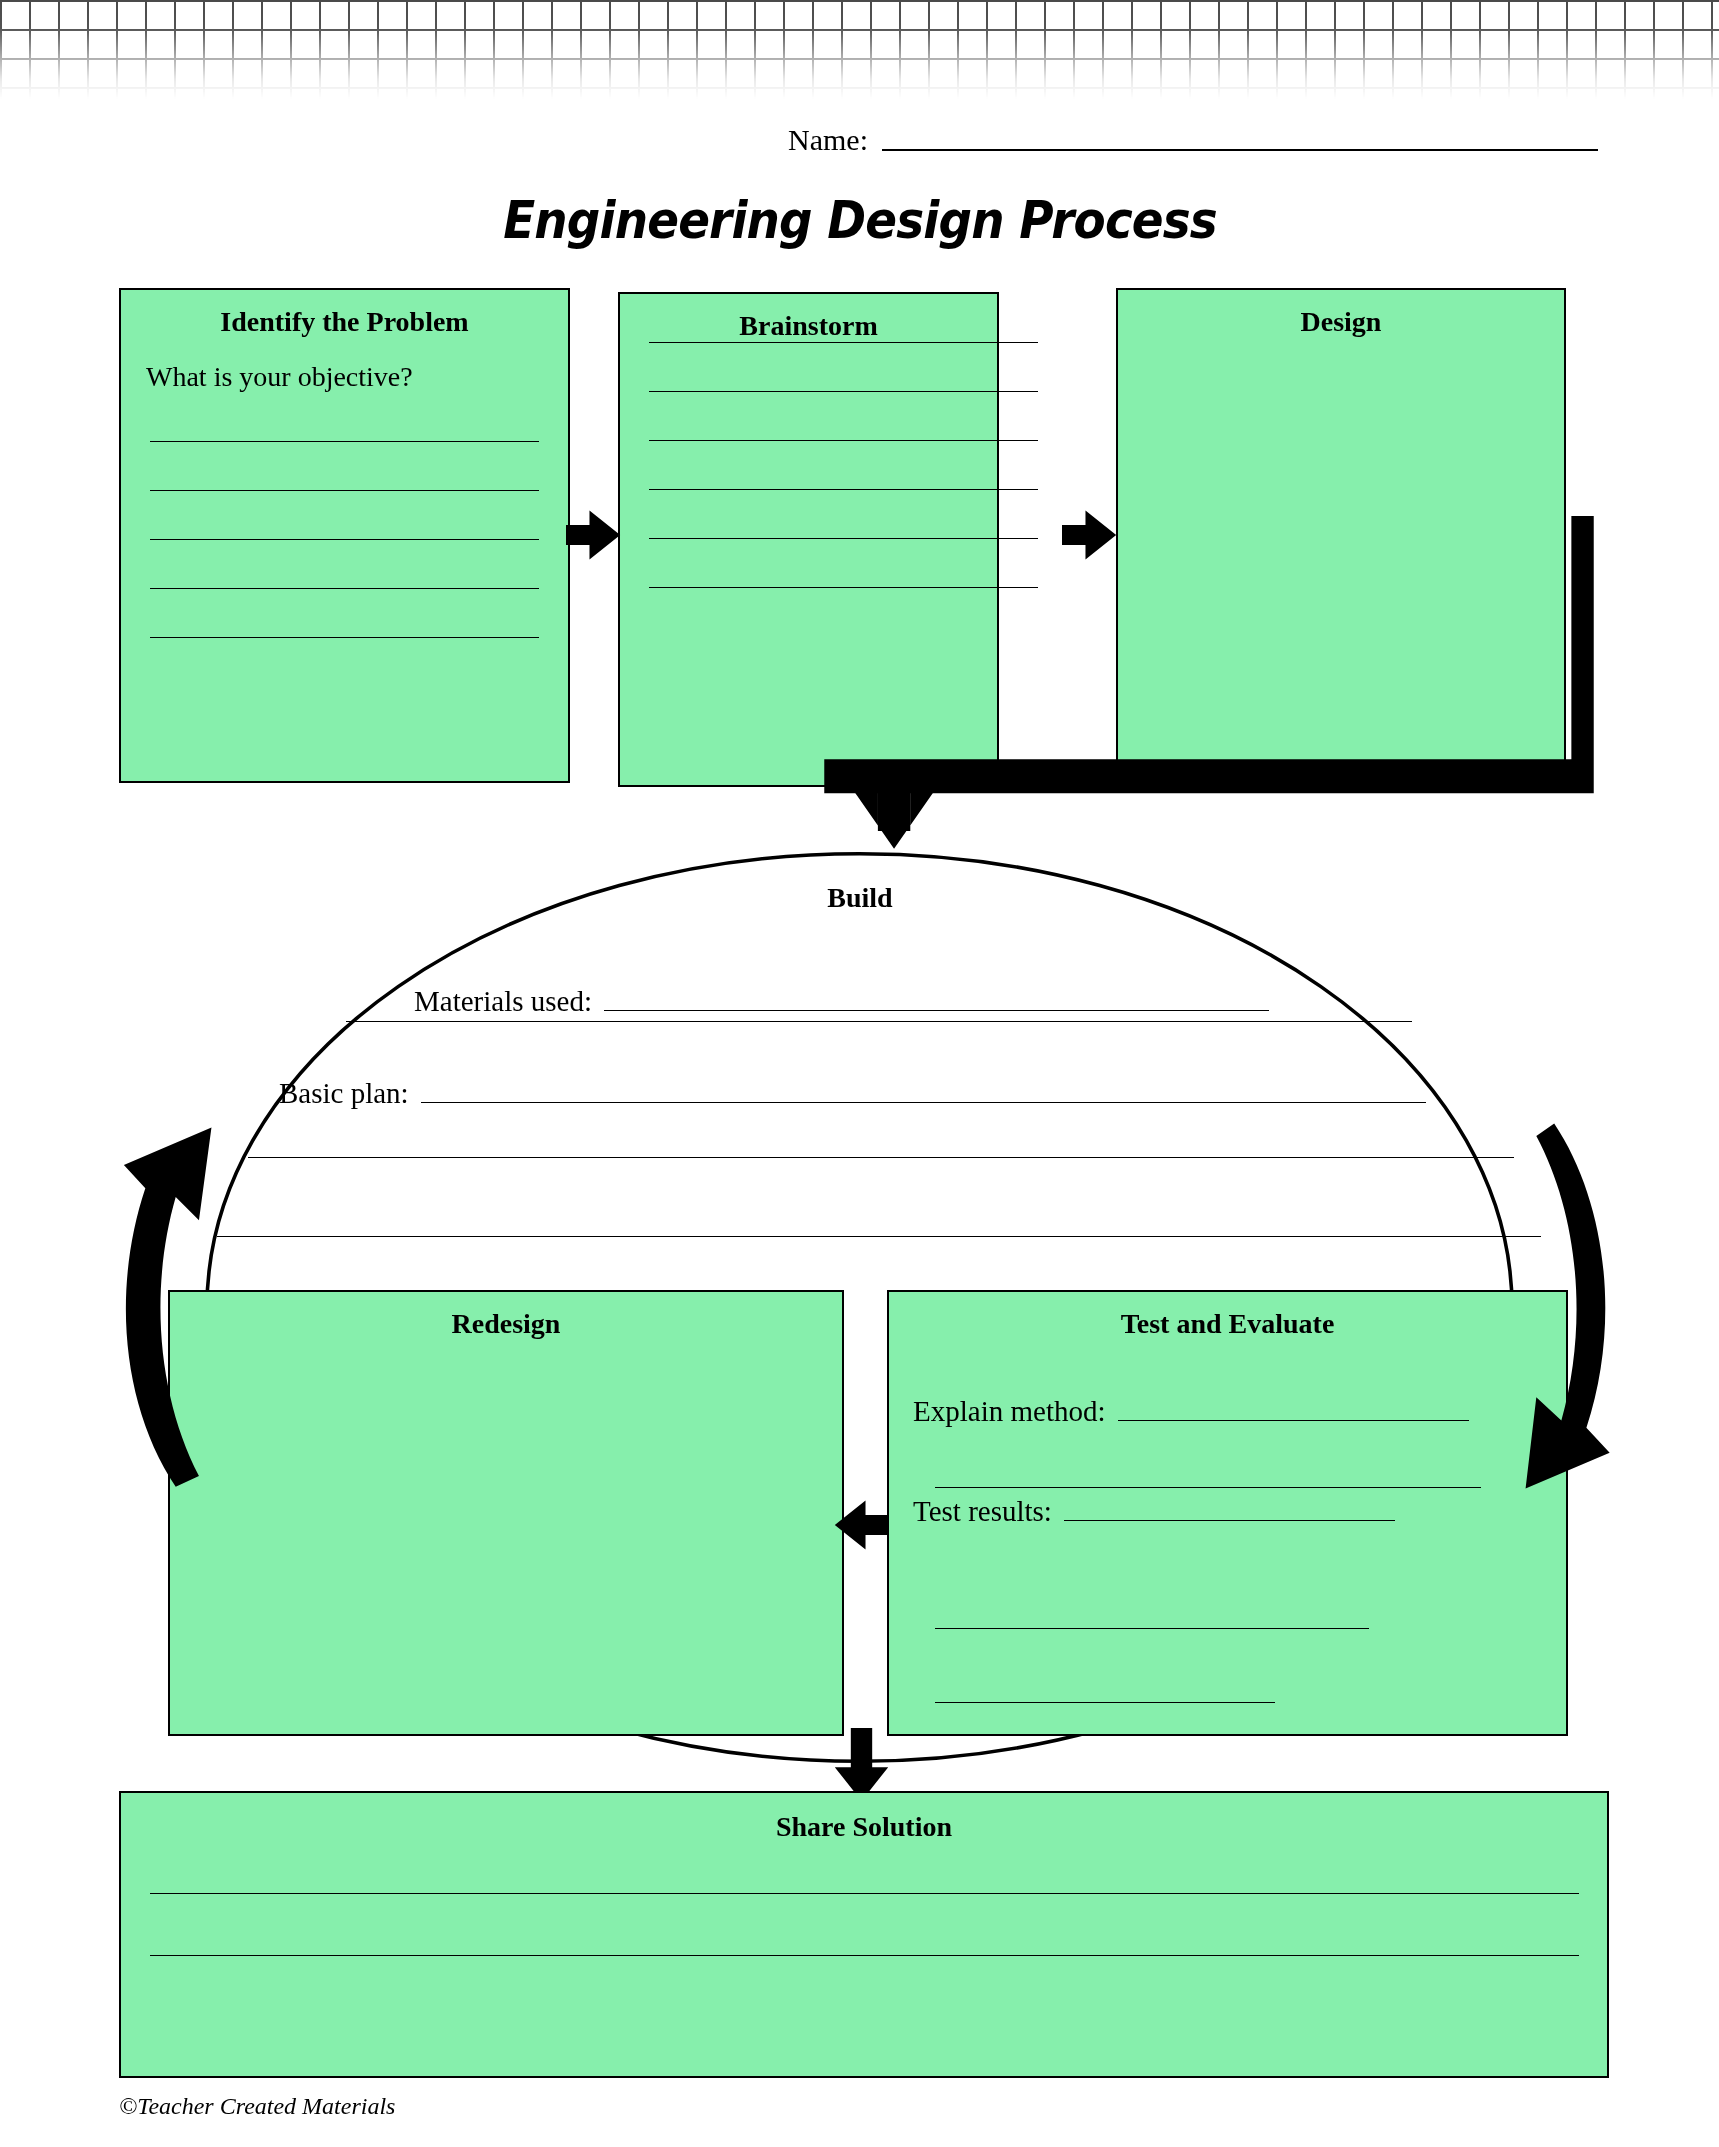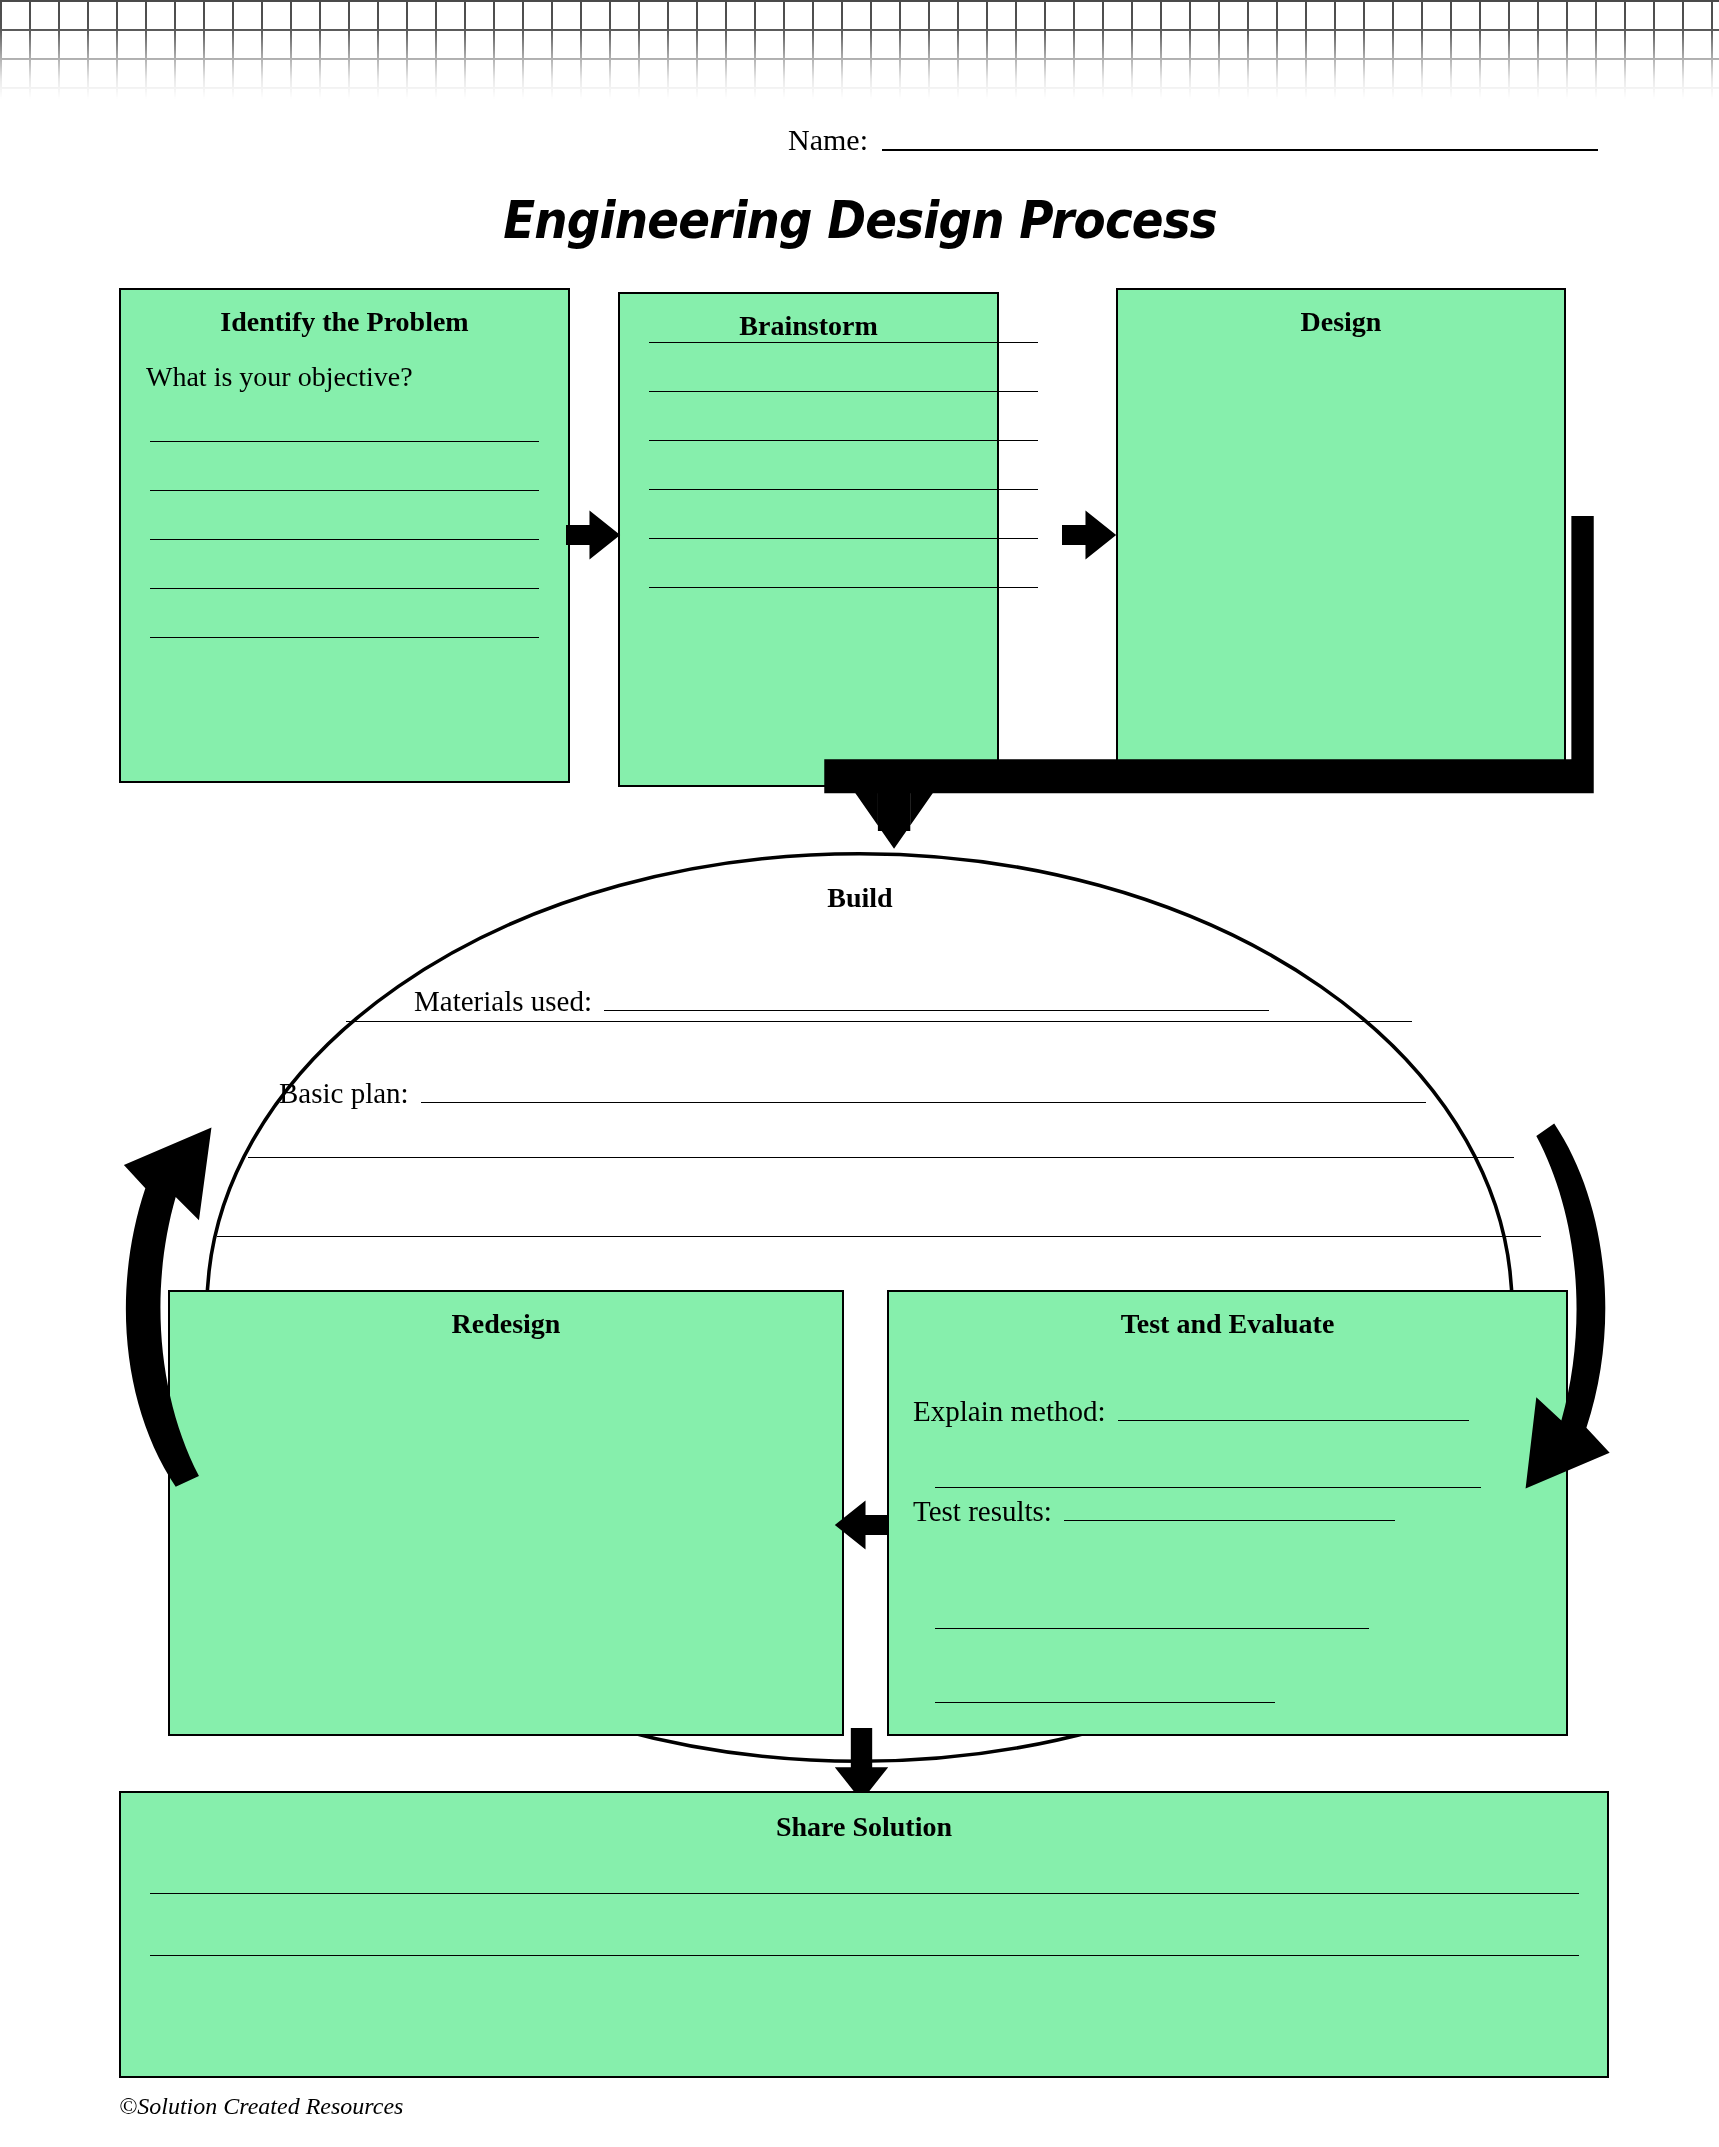--- a/index.html
+++ b/index.html
@@ -331,14 +331,14 @@
 <svg id="arrow-to-share" viewBox="0 0 64 82">
   <path d="M20,0 L44,0 L44,44 L62,44 L32,82 L2,44 L20,44 Z" fill="#000"></path>
 </svg>
 
 <div class="box" id="box-share">
   <div id="share-title">Share Solution</div>
   <div class="rule" id="share-rule-1"></div>
   <div class="rule" id="share-rule-2"></div>
 </div>
 
-<div id="footer-credit">©Solution Created Resources</div>
+<div id="footer-credit">©Teacher Created Materials</div>
 
 
 </body></html>

